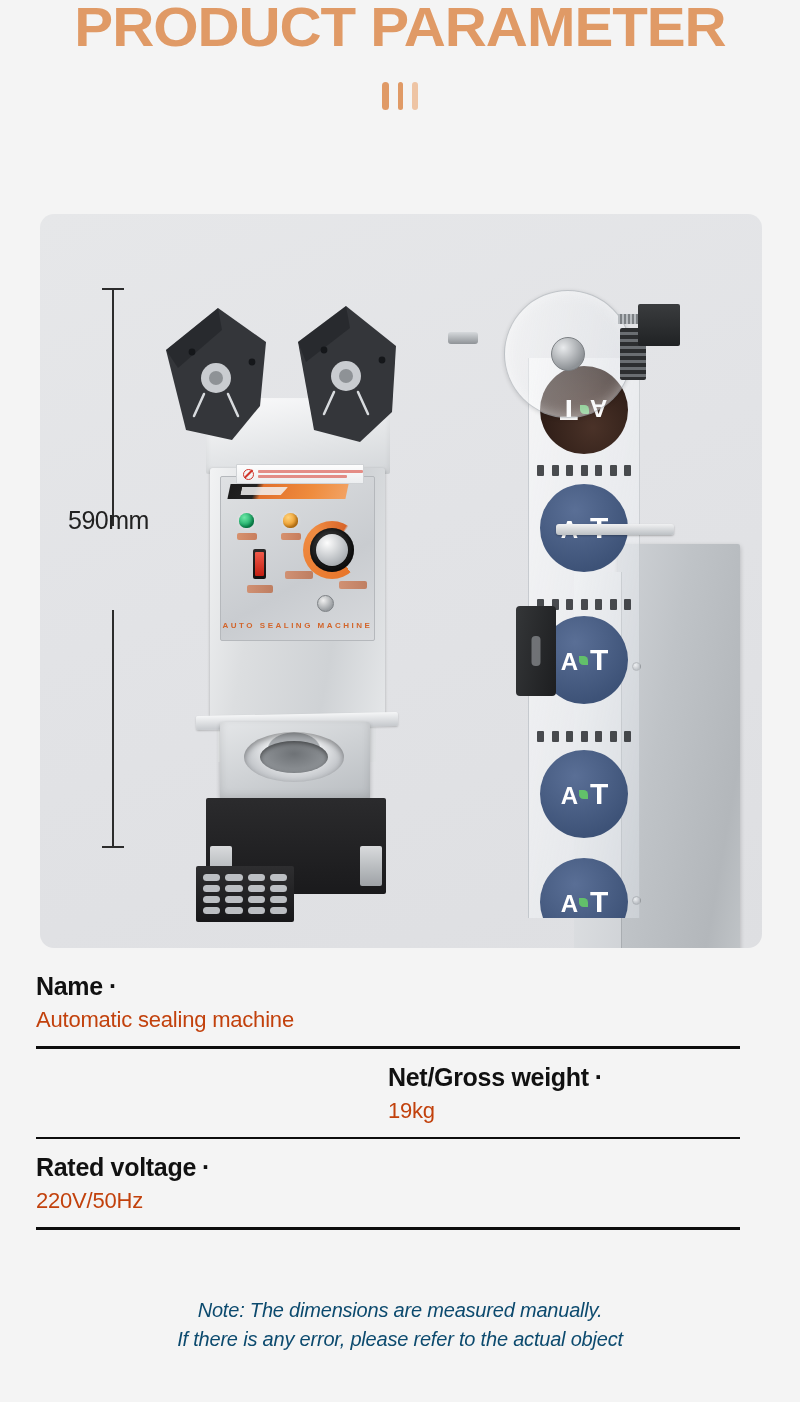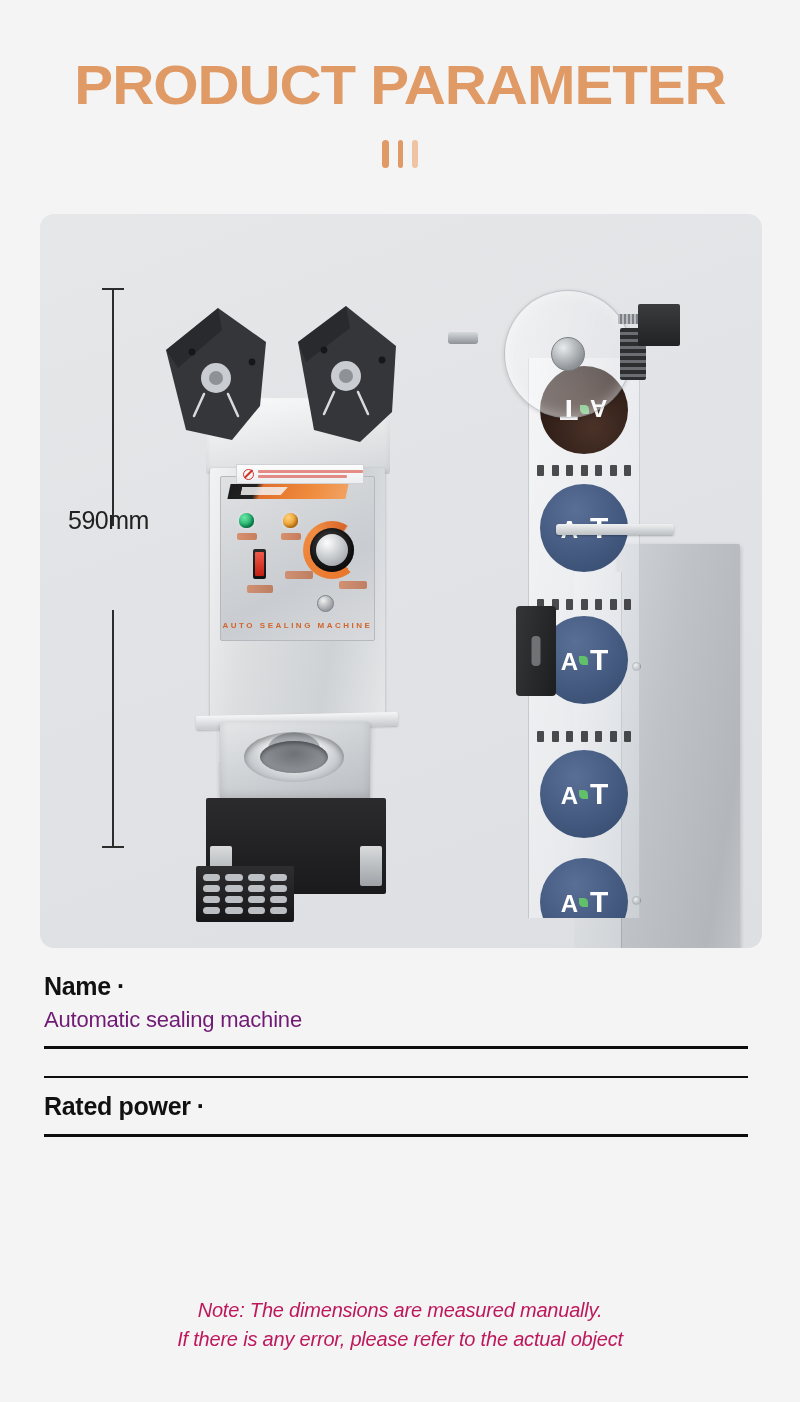--- a/index.html
+++ b/index.html
@@ -8,21 +8,20 @@
     width: 800px;
     height: 1402px;
     background: #f4f4f4;
     font-family: "Liberation Sans", sans-serif;
     overflow: hidden;
     position: relative;
   }
 
   
   .header {
-    padding-top: 58px;
     text-align: center;
   }
   .page-title {
     font-family: "Liberation Sans", sans-serif;
     font-size: 55px;
     font-weight: bold;
     color: #e09a66;
     letter-spacing: -1px;
     transform: scaleX(1.06);
     line-height: 1;
@@ -352,58 +351,58 @@
     border-radius: 2px;
   }
   .sv-spring {
     position: absolute; left: 148px; top: 38px; width: 30px; height: 10px;
     background: repeating-linear-gradient(90deg, #b9bdc1 0 2px, #7d8185 2px 4px);
   }
 
   
   .specs {
     position: absolute;
-    left: 44px;
+    left: 36px;
     top: 972px;
     width: 704px;
   }
   .spec-row { position: relative; }
   .spec-cols { display: flex; }
   .spec-cell { flex: 1; }
   .spec-cell.full { flex: none; width: 100%; }
   .spec-label {
     font-size: 25px;
     font-weight: bold;
     color: #111;
     letter-spacing: -0.3px;
     white-space: nowrap;
   }
   .spec-label .dot { font-weight: bold; margin-left: 6px; }
   .spec-value {
     font-size: 22px;
-    color: #701a75;
+    color: #c2410c;
     margin-top: 6px;
     letter-spacing: -0.2px;
     white-space: nowrap;
   }
   .spec-divider {
     height: 2.5px;
     background: #0d0d0d;
     margin-top: 13px;
   }
   .row-pad { padding-top: 14px; }
 
   .note {
     position: absolute;
     left: 0; right: 0;
     top: 1296px;
     text-align: center;
     font-style: italic;
     font-size: 20px;
-    color: #be185d;
+    color: #0c4a6e;
     line-height: 1.45;
     letter-spacing: -0.2px;
   }
 </style>
 </head>
 <body>
 
 <div class="header">
   <div class="page-title">PRODUCT PARAMETER</div>
   <div class="title-accent">
@@ -611,30 +610,39 @@
         <div class="spec-value">Automatic sealing machine</div>
       </div>
     </div>
     <div class="spec-divider"></div>
   </div>
 
   <div class="spec-row row-pad">
     <div class="spec-cols">
       <div class="spec-cell">
       </div>
+      <div class="spec-cell">
+        <div class="spec-label">
+          <span>Net/Gross weight</span><span class="dot">·</span>
+        </div>
+        <div class="spec-value">19kg</div>
+      </div>
     </div>
     <div class="spec-divider"></div>
   </div>
 
   <div class="spec-row row-pad">
     <div class="spec-cols">
       <div class="spec-cell">
         <div class="spec-label">
-          <span>Rated power</span><span class="dot">·</span>
+          <span>Rated voltage</span><span class="dot">·</span>
         </div>
+        <div class="spec-value">220V/50Hz</div>
+      </div>
+      <div class="spec-cell">
       </div>
     </div>
     <div class="spec-divider"></div>
   </div>
 </div>
 
 <div class="note">
   <div>Note: The dimensions are measured manually.</div>
   <div>If there is any error, please refer to the actual object</div>
 </div>

